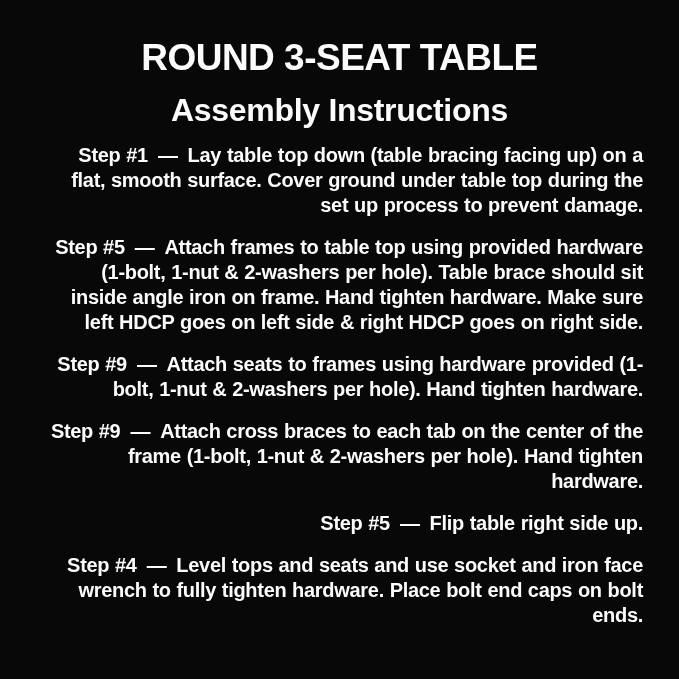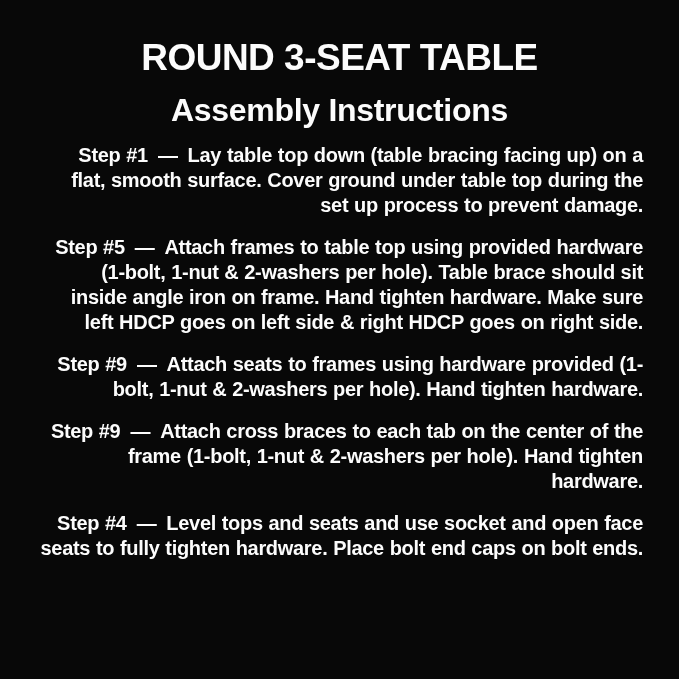--- a/index.html
+++ b/index.html
@@ -60,17 +60,18 @@
   <div class="steps">
 
     <p class="step"><span>Step #1</span><span class="sep">—</span><span>Lay table top down (table bracing facing up) on a flat, smooth surface. Cover ground under table top during the set up process to prevent damage.</span></p>
 
     <p class="step"><span>Step #5</span><span class="sep">—</span><span>Attach frames to table top using provided hardware (1-bolt, 1-nut &amp; 2-washers per hole). Table brace should sit inside angle iron on frame. Hand tighten hardware. Make sure left HDCP goes on left side &amp; right HDCP goes on right side.</span></p>
 
     <p class="step"><span>Step #9</span><span class="sep">—</span><span>Attach seats to frames using hardware provided (1-bolt, 1-nut &amp; 2-washers per hole). Hand tighten hardware.</span></p>
 
     <p class="step"><span>Step #9</span><span class="sep">—</span><span>Attach cross braces to each tab on the center of the frame (1-bolt, 1-nut &amp; 2-washers per hole). Hand tighten hardware.</span></p>
 
+    <p class="step"><span>Step #5</span><span class="sep">—</span><span>Flip table right side up.</span></p>
 
-    <p class="step"><span>Step #4</span><span class="sep">—</span><span>Level tops and seats and use socket and open face seats to fully tighten hardware. Place bolt end caps on bolt ends.</span></p>
+    <p class="step"><span>Step #4</span><span class="sep">—</span><span>Level tops and seats and use socket and iron face wrench to fully tighten hardware. Place bolt end caps on bolt ends.</span></p>
 
   </div>
 </div>
 
 </body></html>

